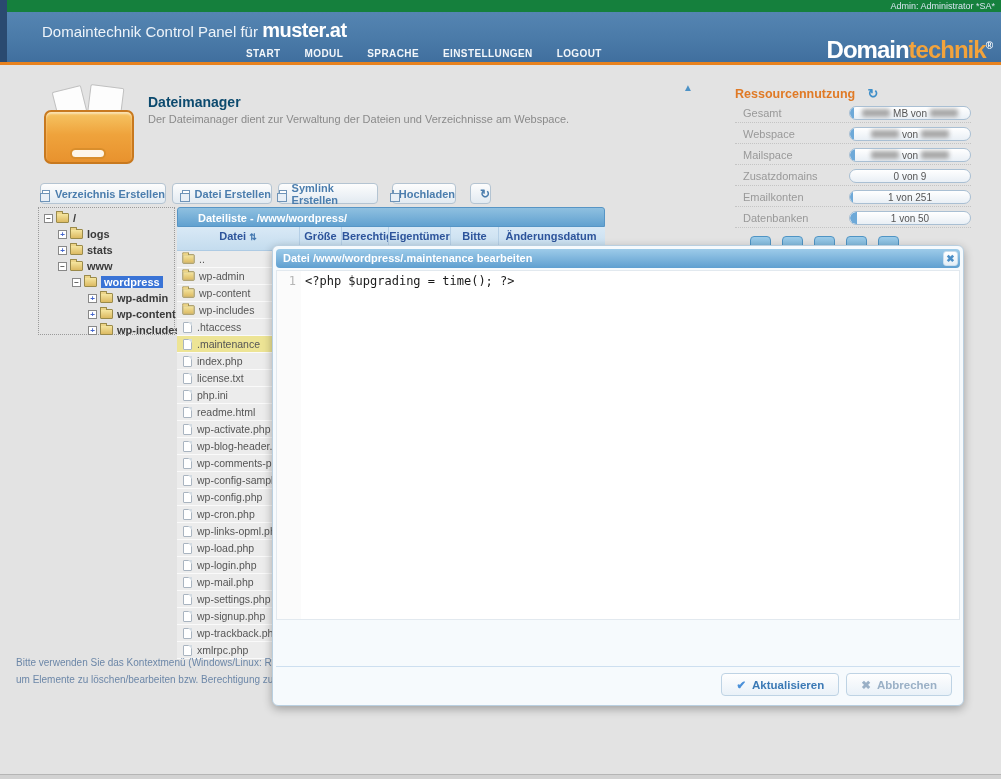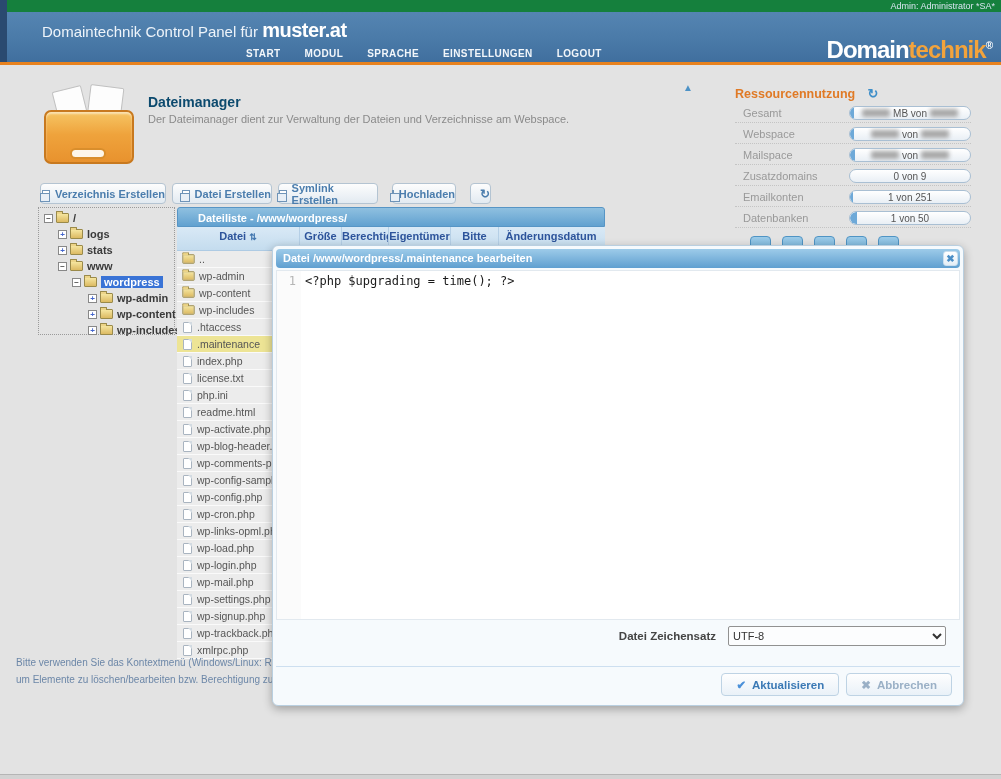--- a/index.html
+++ b/index.html
@@ -371,26 +371,20 @@
 
 <div class="modal">
   <div class="modal-titlebar">
     <span>Datei /www/wordpress/.maintenance bearbeiten</span>
     <span class="modal-close">✖</span>
   </div>
   <div class="editor">
     <div class="gutter">1</div>
     <div class="code">&lt;?php $upgrading = time(); ?&gt;</div>
   </div>
-  <div class="charset-row">
-    <span class="charset-label">Datei Zeichensatz</span>
-    <select class="charset-select">
-      <option>UTF-8</option>
-    </select>
-  </div>
   <div class="modal-footer">
     <div class="dlg-btn btn-update">
         <span class="glyph">✔</span>
         <span>Aktualisieren</span>
       </div>
     <div class="dlg-btn btn-cancel">
         <span class="glyph">✖</span>
         <span>Abbrechen</span>
       </div>
   </div>

